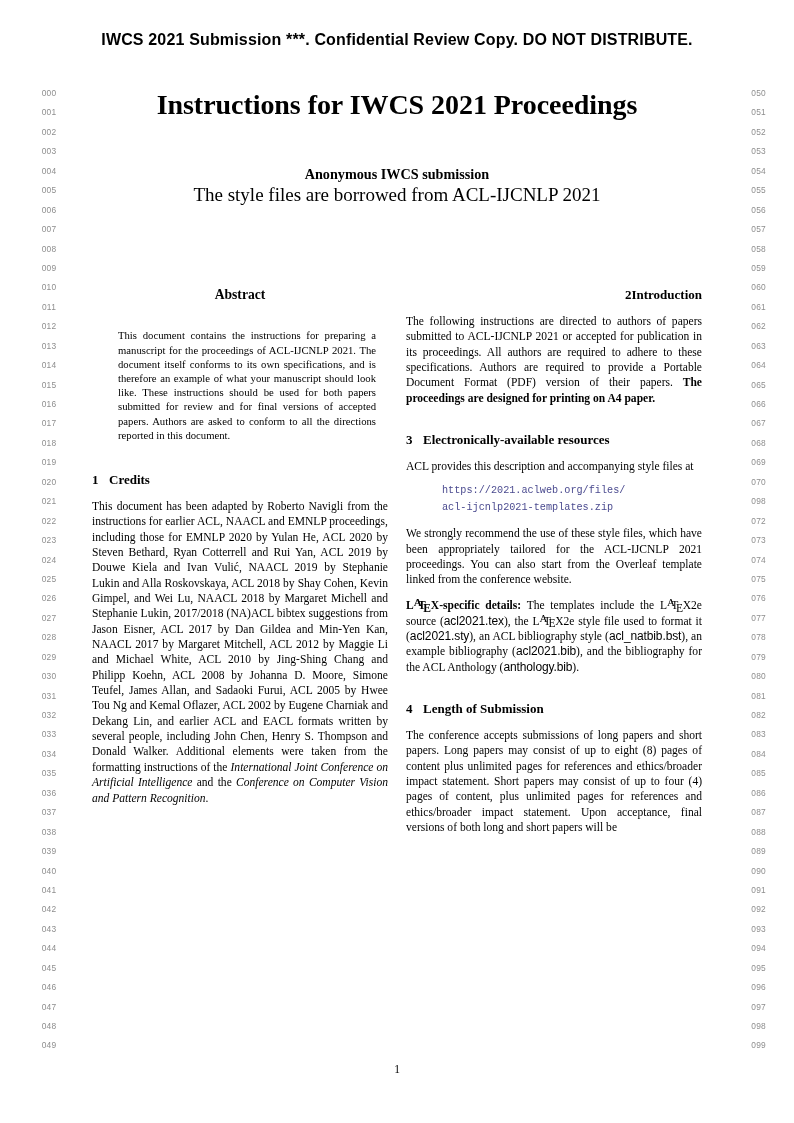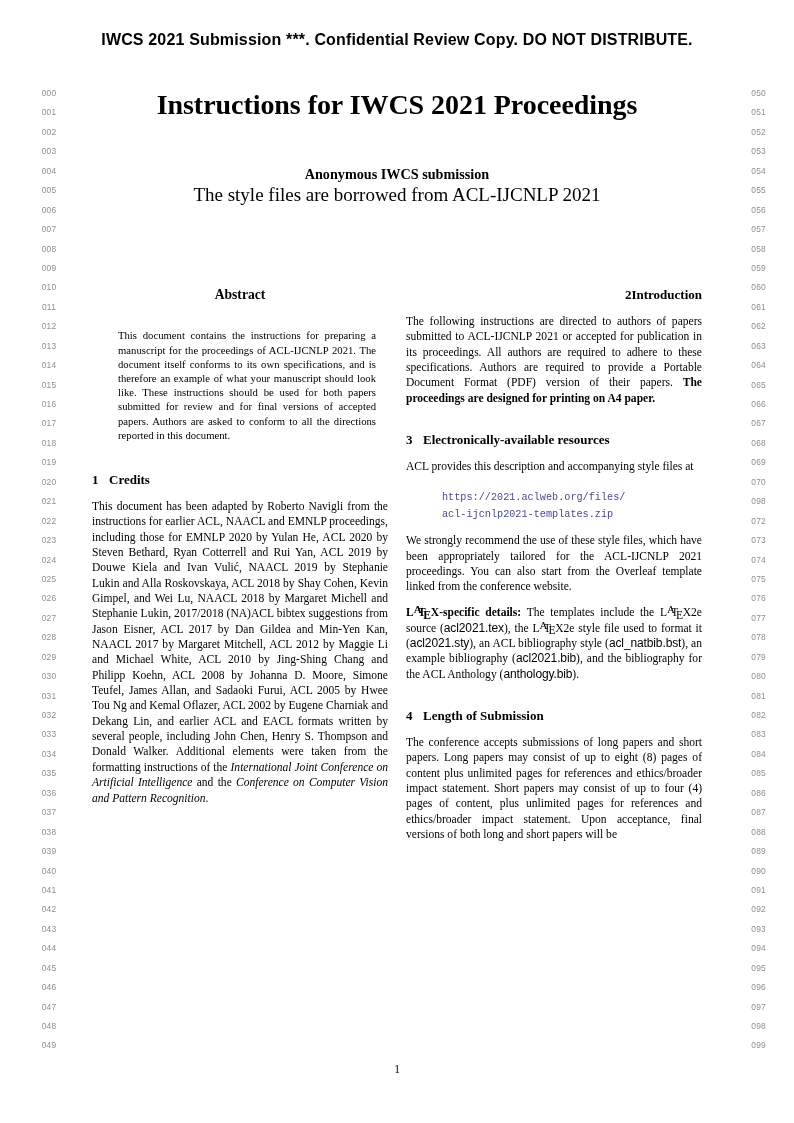--- a/index.html
+++ b/index.html
@@ -107,21 +107,21 @@
   h2.sec .num {
     display:inline-block;
     min-width:17px;
   }
   .col.left h2.sec.first { margin-top:30px; }
   .col.right h2.sec.first { margin-top:0;text-align:right; }
 
   p.para {
     margin:0 0 10.5px 0;
   }
-  p.para.tight { margin-bottom:16px; }
+  p.para.tight { margin-bottom:9px; }
 
   .url-block {
     font-family:"Liberation Mono", monospace;
     font-size:10.2px;
     line-height:16.5px;
     color:#4a4a8f;
     margin:4px 0 10px 36px;
     text-align:left;
     word-break:break-all;
   }

